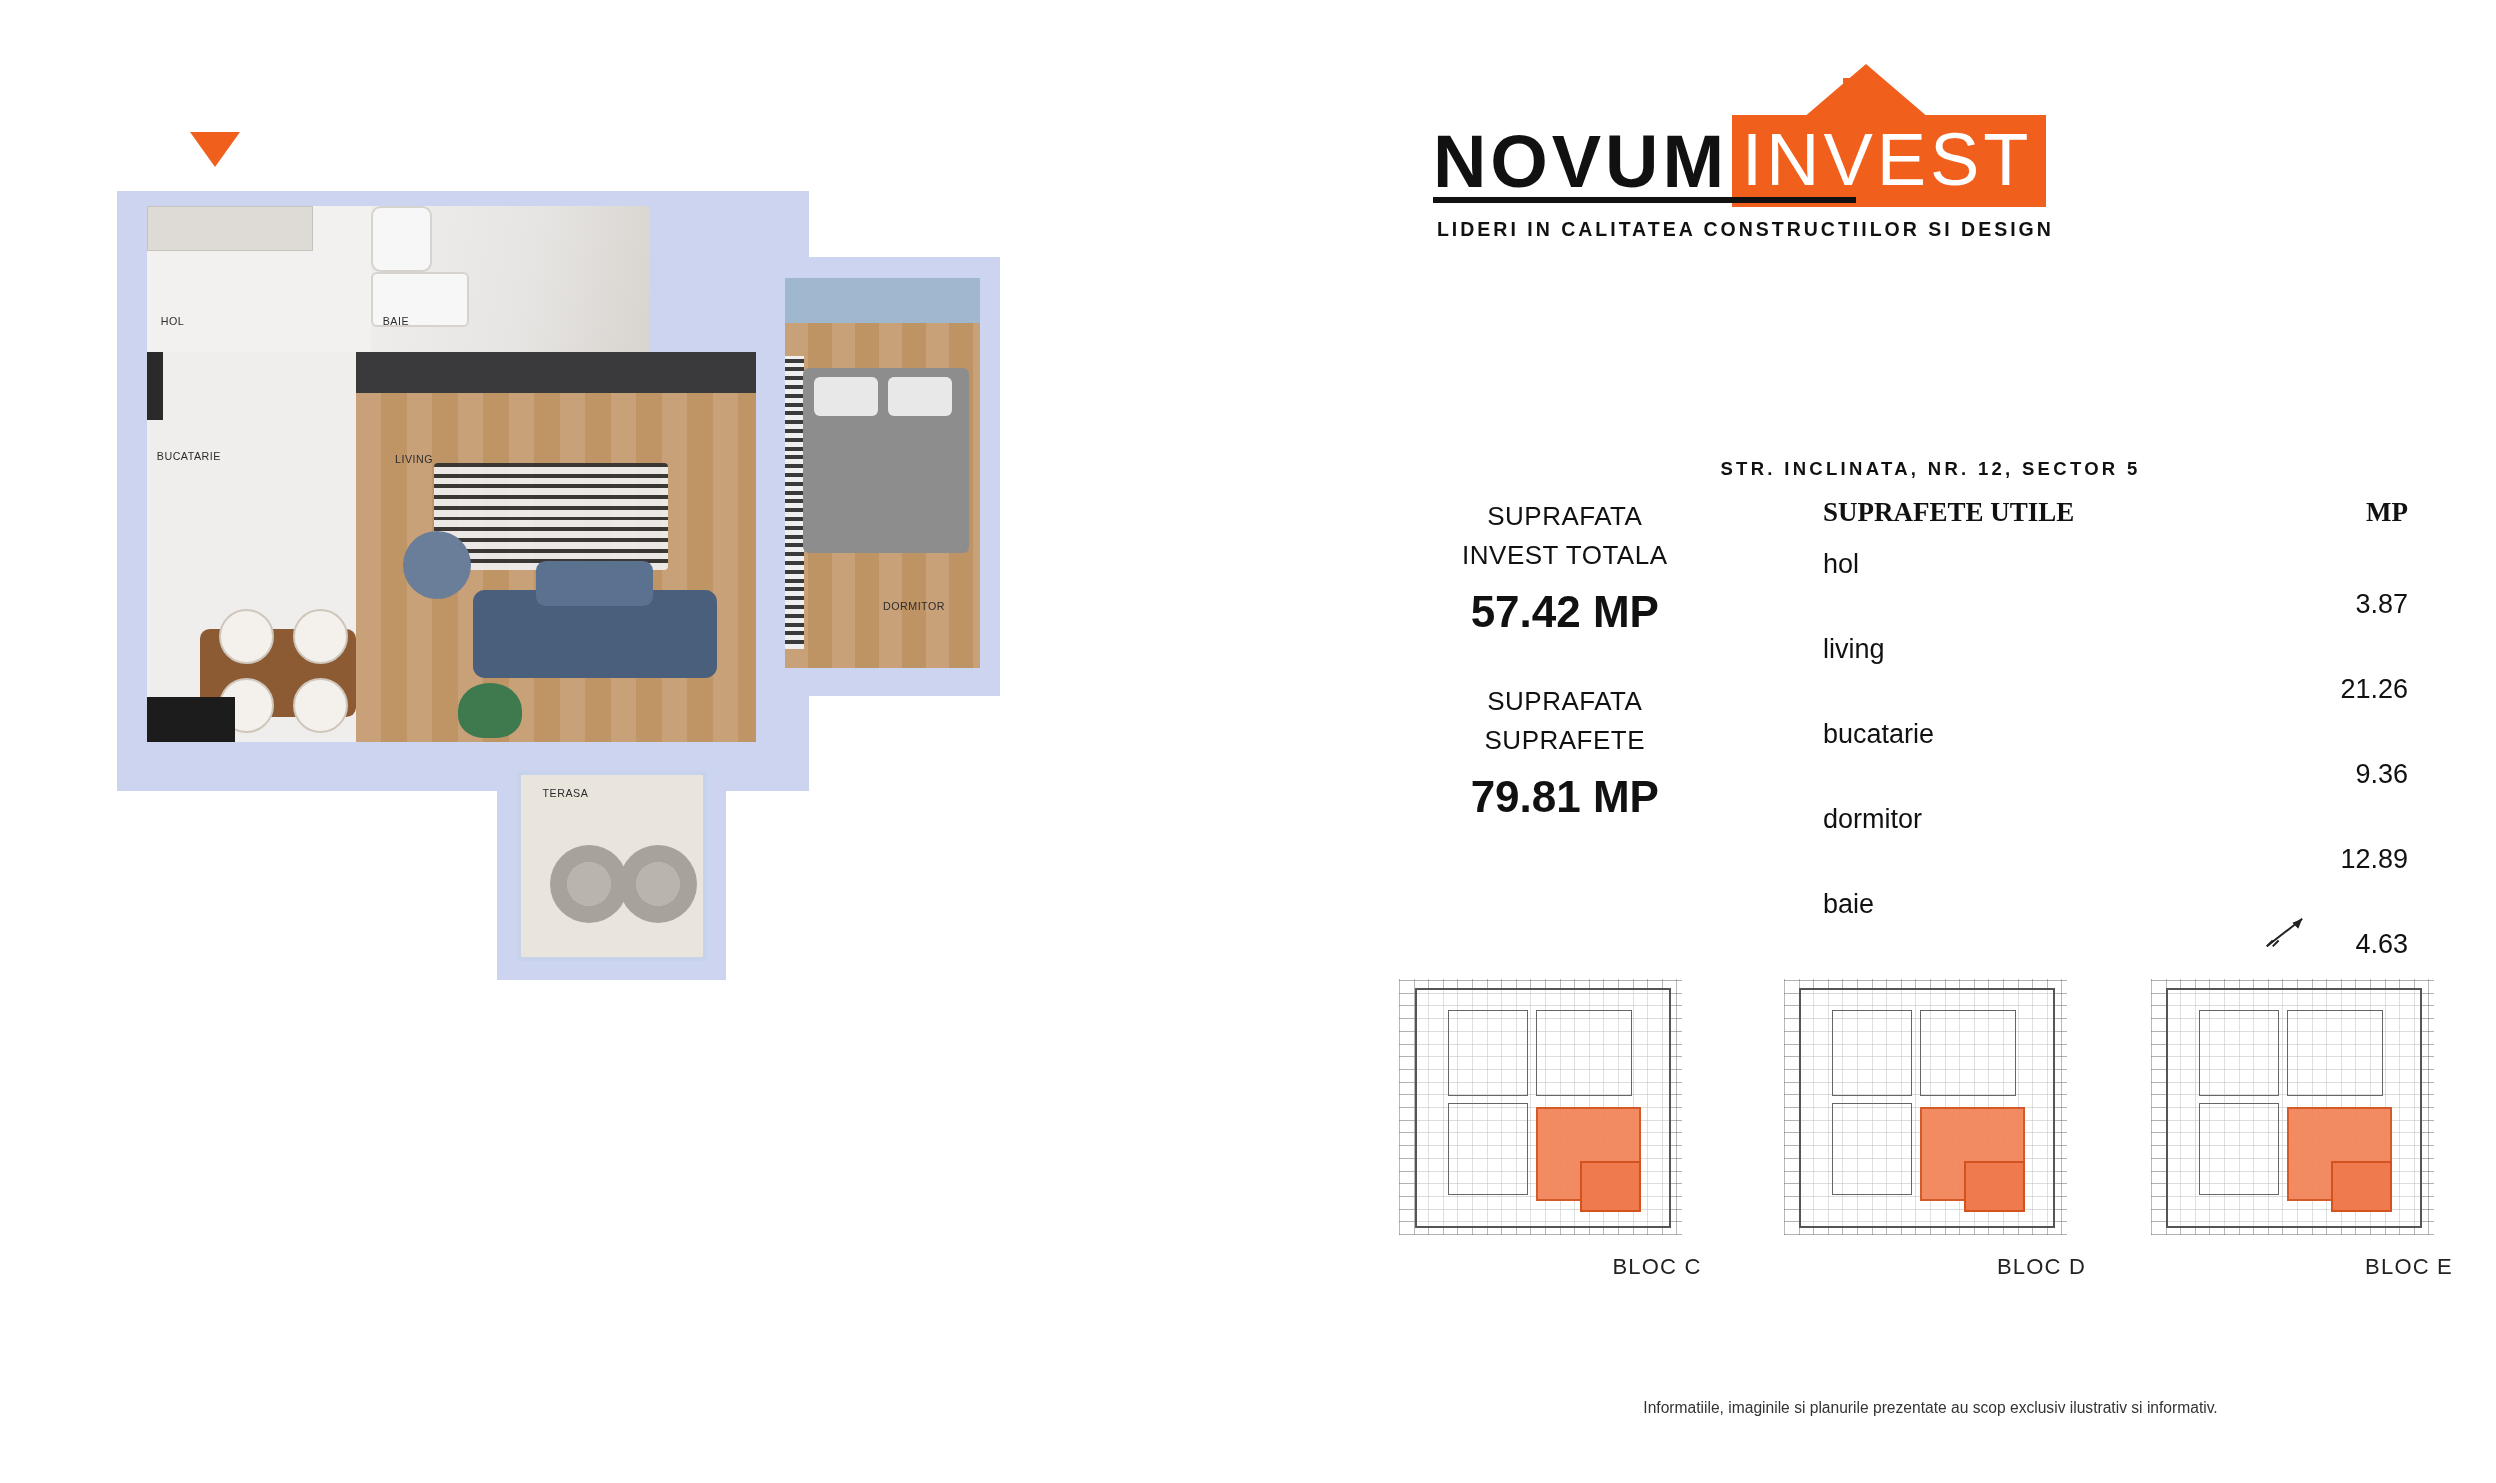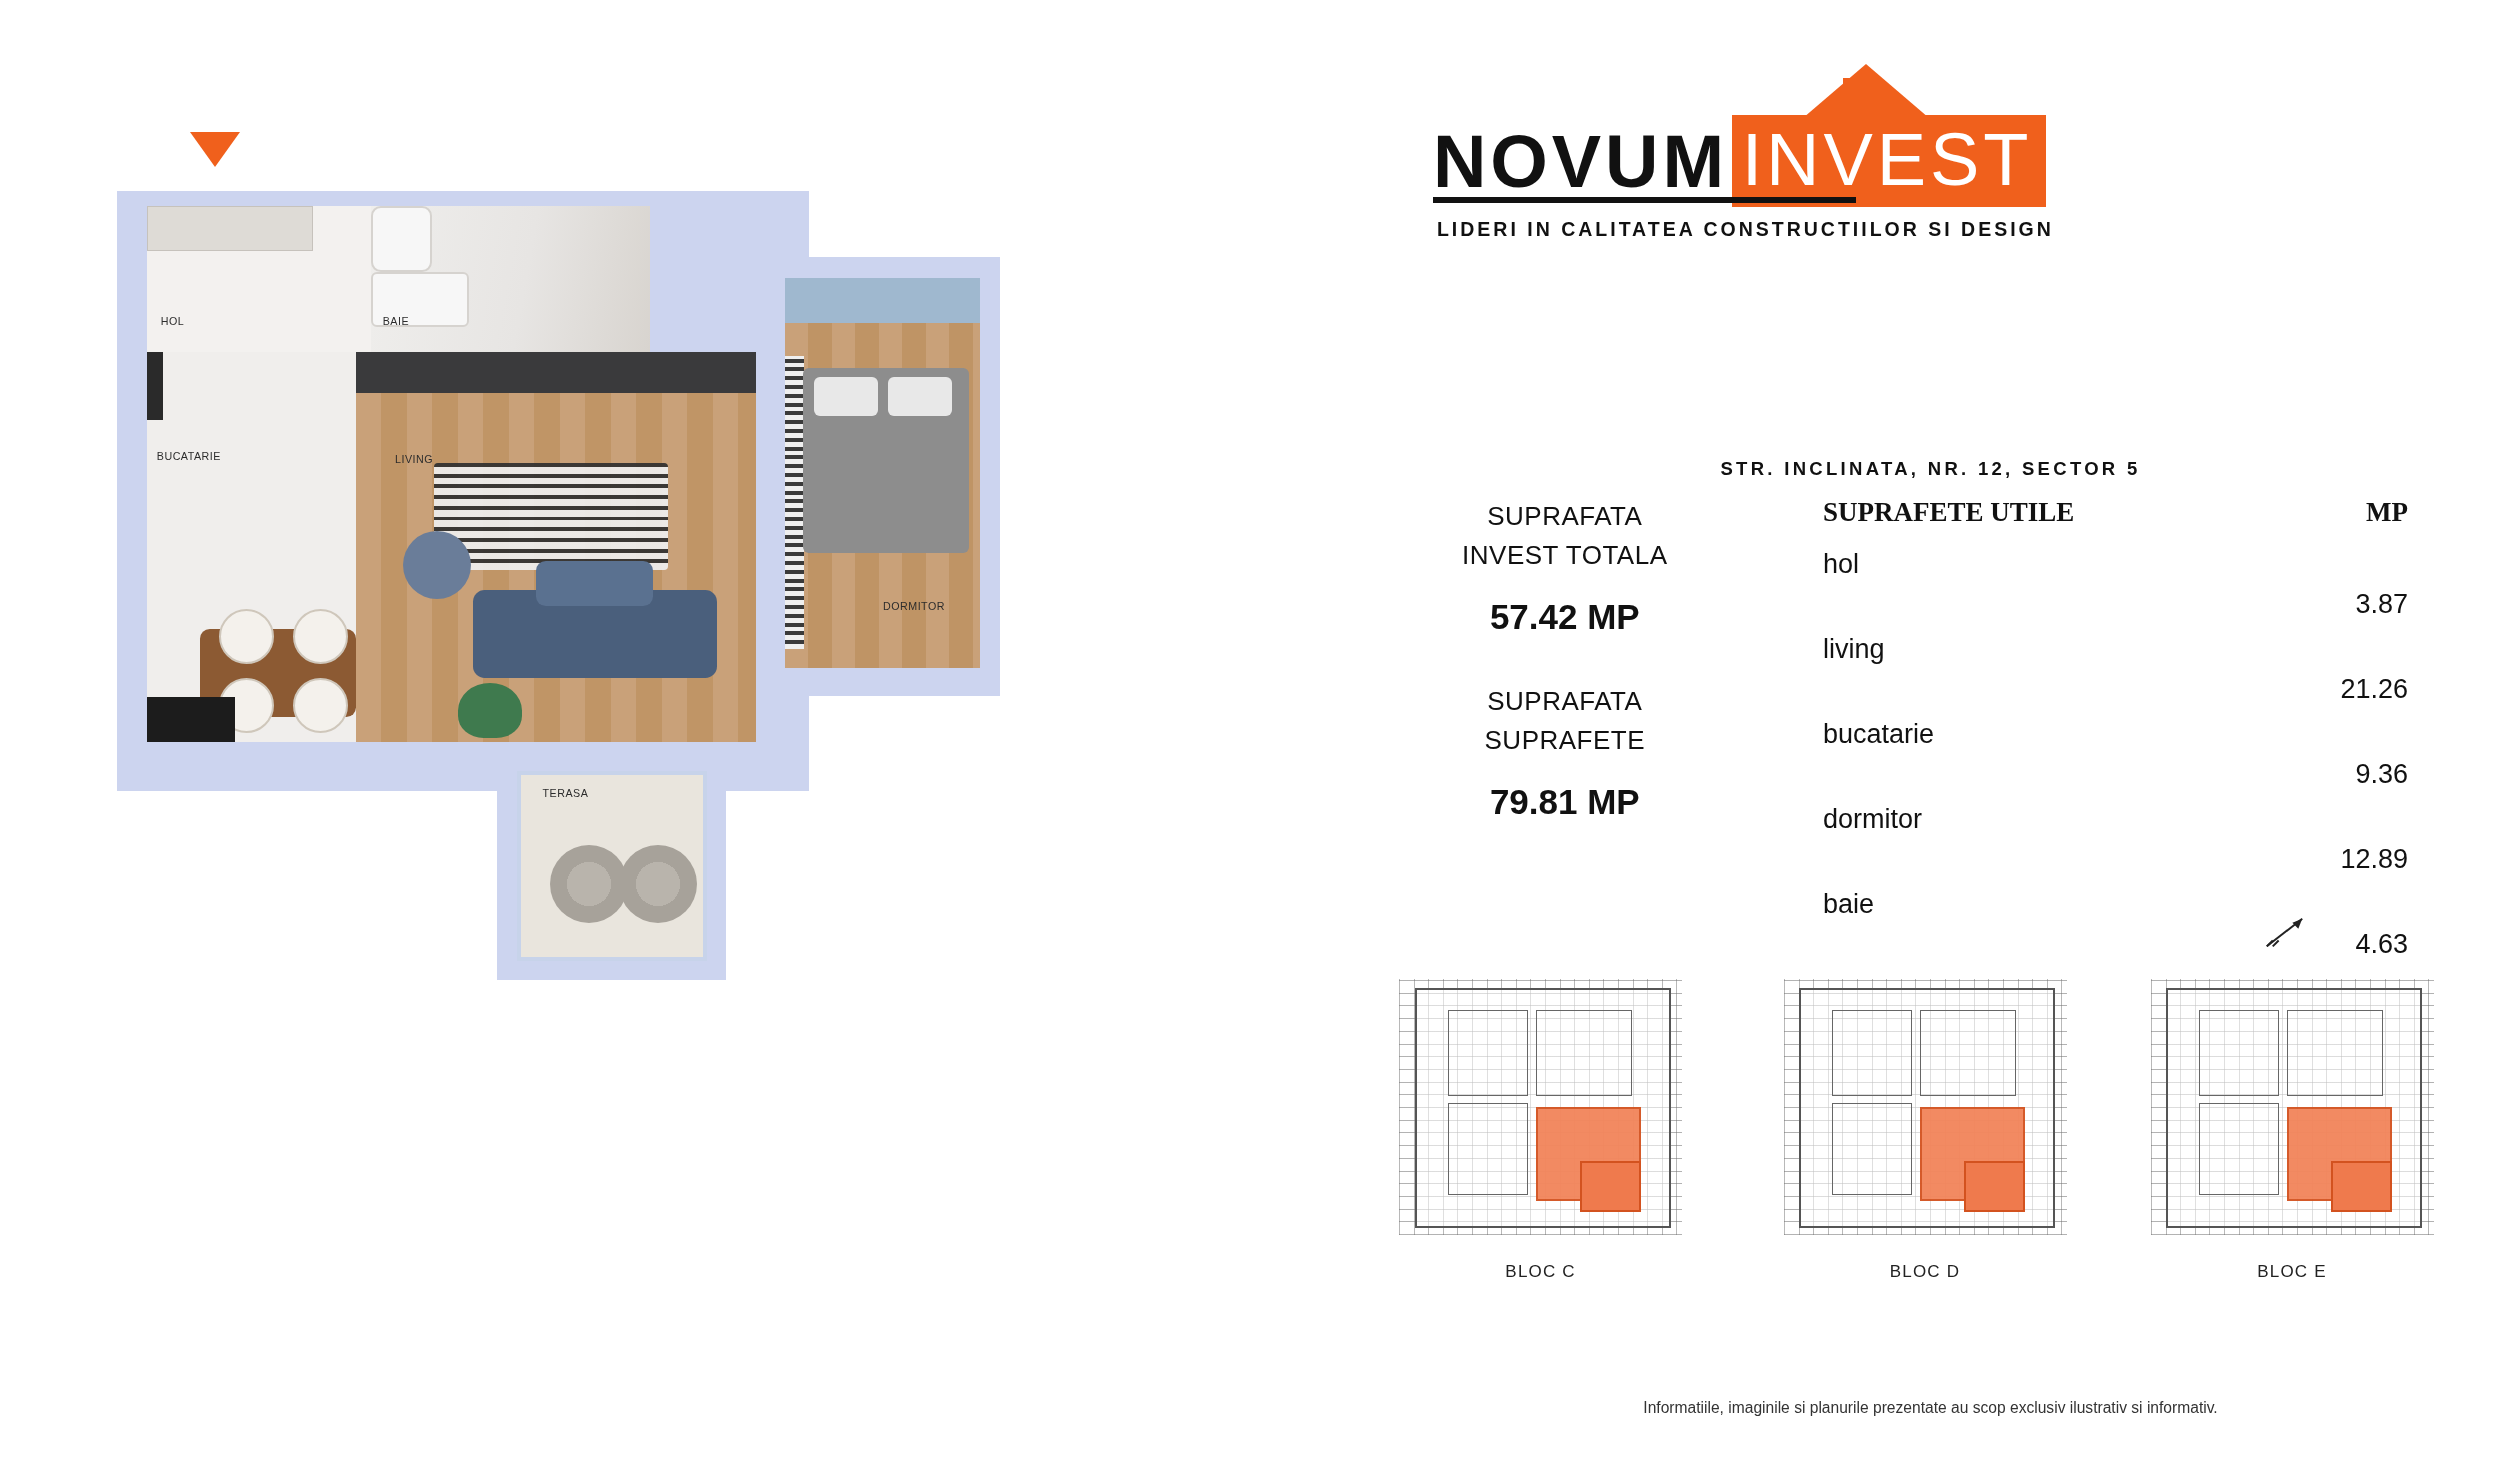--- a/index.html
+++ b/index.html
@@ -103,21 +103,21 @@
 
   .address{
     position:absolute;left:0;top:458px;width:1131px;text-align:center;
     font-size:18.5px;letter-spacing:3.3px;font-weight:700;color:#111;
   }
 
   
   .areas{position:absolute;left:0;top:497px;width:1131px;height:322px;}
   .area-left{position:absolute;left:9.8px;top:0;width:380px;text-align:center;}
   .area-title{font-size:26px;line-height:39px;letter-spacing:0.5px;color:#111;}
-  .area-val{font-size:35px;font-weight:700;margin-top:22px;color:#111;}
+  .area-val{font-size:44px;font-weight:700;margin-top:12px;color:#111;}
   .area-block2{margin-top:45px;}
 
   .area-right{position:absolute;left:458px;top:0;width:585px;}
   .ar-head{display:flex;justify-content:space-between;font-size:27px;font-weight:700;color:#111;margin-bottom:13.7px;font-family:Liberation Serif, serif;}
   .ar-row{display:flex;justify-content:space-between;font-size:27px;line-height:45px;color:#111;}
   .ar-name{text-align:left;}
   .ar-val{text-align:right;min-width:107px;margin-top:40px;}
 
   
   .compass{position:absolute;right:180px;top:907px;width:59px;height:59px;}
@@ -147,22 +147,22 @@
   .blk-in3{position:absolute;left:68px;top:142px;width:78px;height:90px;border:1.5px solid #666;}
   .blk-hi{
     position:absolute;left:156px;top:146px;width:101px;height:90px;
     background:#f2845a;border:2px solid #d3521f;opacity:.95;
   }
   .blk-hi2{
     position:absolute;left:200px;top:200px;width:57px;height:47px;
     background:#ef7a4d;border:2px solid #d3521f;
   }
   .blk-label{
-    position:absolute;left:0;top:293px;width:322px;text-align:center;
-    font-size:17px;letter-spacing:1.2px;color:#222;margin-top:8px;
+    position:absolute;left:0;top:293px;width:322px;text-align:right;
+    font-size:22px;letter-spacing:1.2px;color:#222;
   }
 
   .disclaimer{
     position:absolute;left:0;top:1399px;width:1131px;text-align:center;
     font-size:15.6px;color:#333;
   }
 </style>
 </head>
 <body>
 

